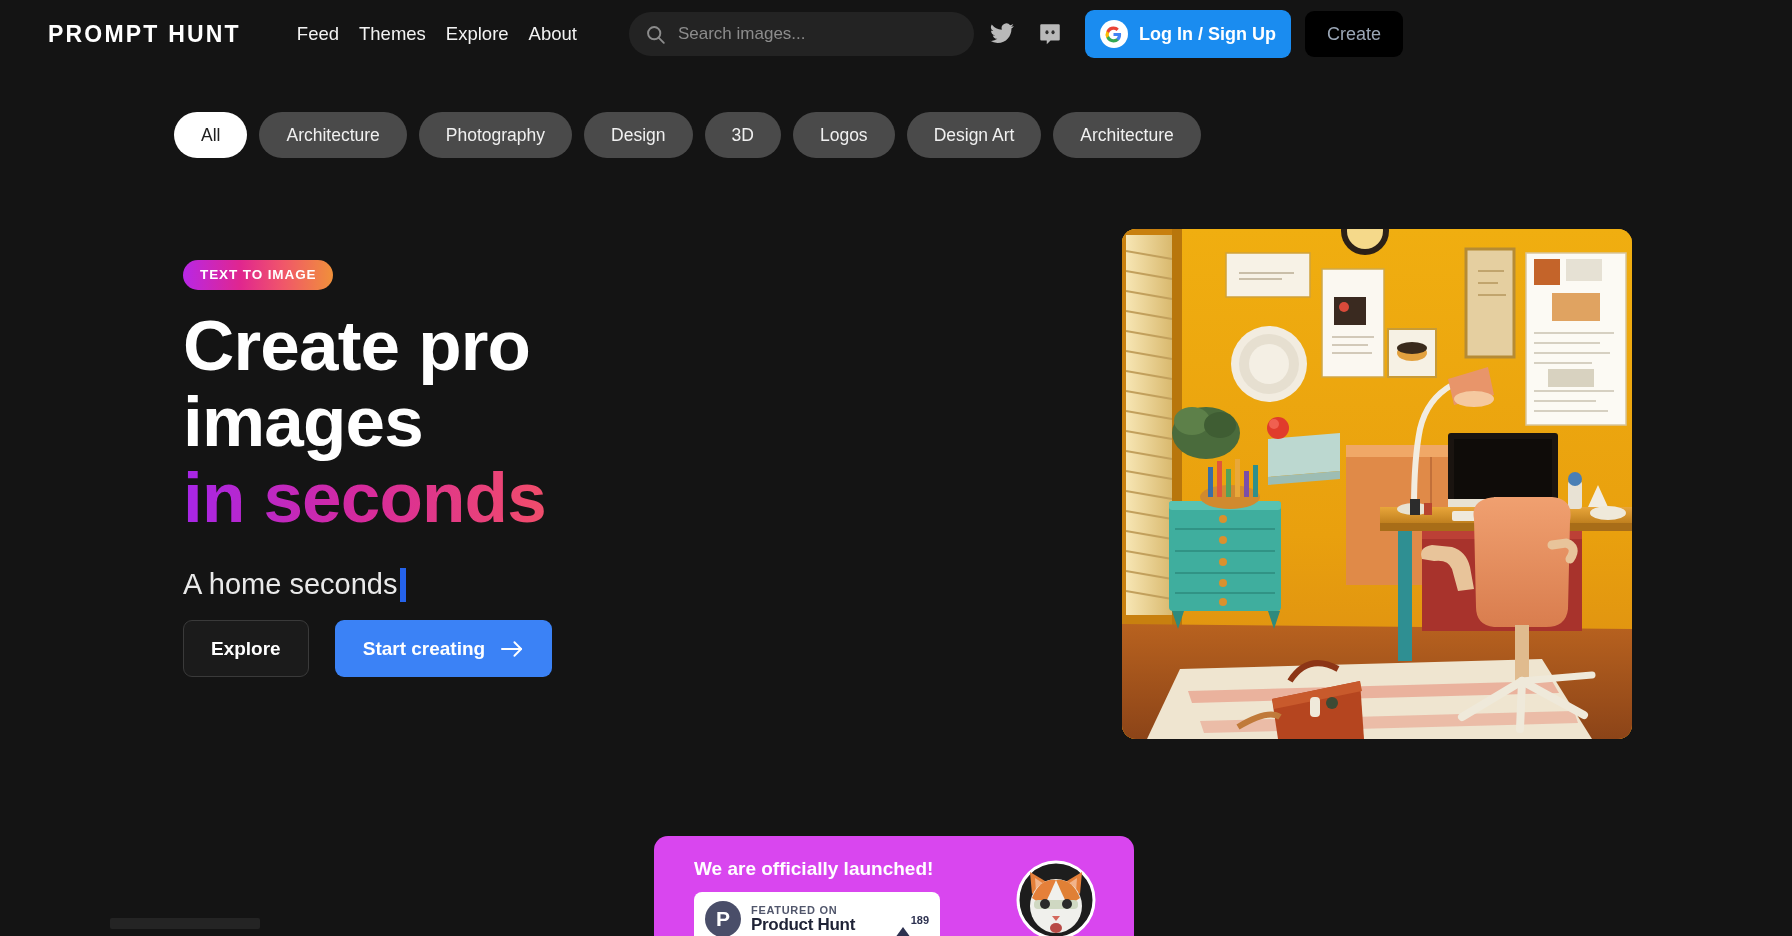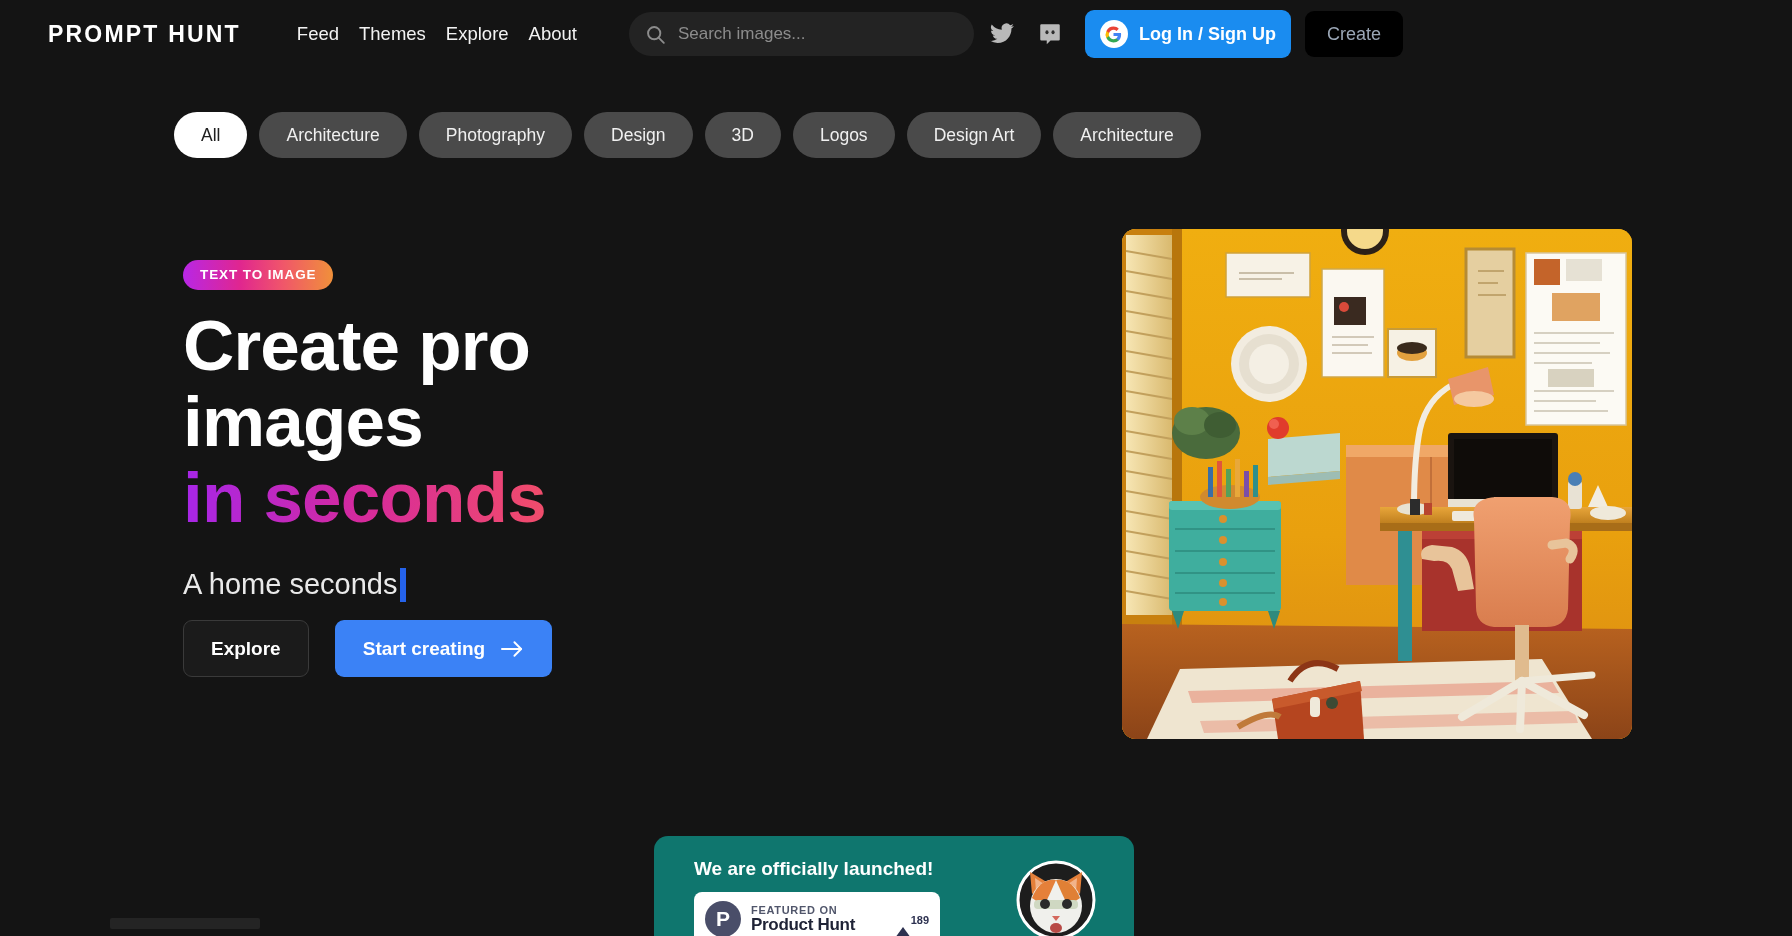--- a/index.html
+++ b/index.html
@@ -126,21 +126,21 @@
     position: absolute; top: 229px; left: 1122px;
     width: 510px; height: 510px; border-radius: 14px; overflow: hidden;
     background: #e8a317;
   }
   .hero-image svg { display: block; width: 510px; height: 510px; }
 
   
   .launch-card {
     position: absolute; top: 836px; left: 654px;
     width: 480px; height: 100px;
-    background: #0f766e; border-radius: 14px 14px 0 0;
+    background: #d946ef; border-radius: 14px 14px 0 0;
     padding: 22px 28px 12px 40px;
     display: flex; align-items: flex-start; gap: 18px; overflow: hidden;
   }
   .launch-main { flex: 1; }
   .launch-title {
     font-size: 19px; font-weight: 700; color: #ffffff; white-space: nowrap;
   }
   .ph-badge {
     margin-top: 12px; width: 246px; height: 54px; background: #ffffff;
     border-radius: 8px; display: flex; align-items: center;

